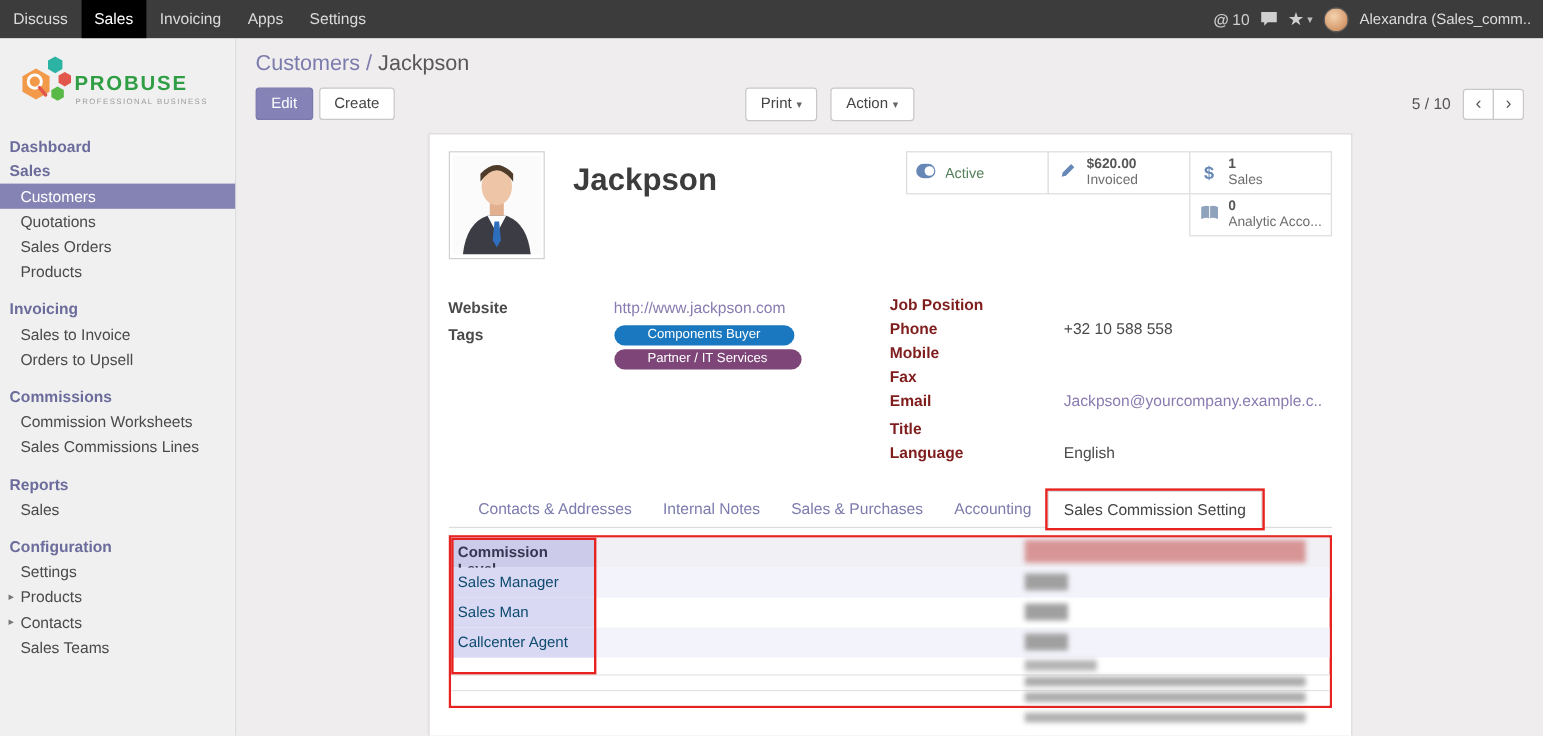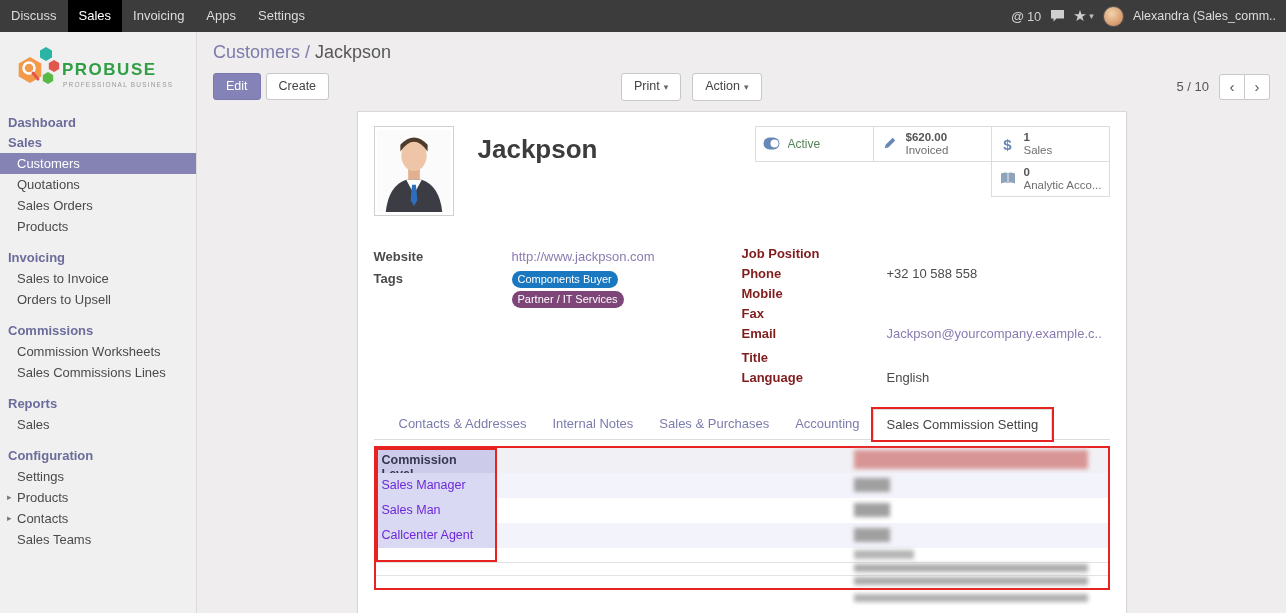--- a/index.html
+++ b/index.html
@@ -66,35 +66,35 @@
   
   .fields { display:flex; margin-top:30px; font-size:13px; }
   .fcol { width:50%; }
   .frow { display:flex; margin-bottom:6px; min-height:16px; }
   .fcol-l .lbl { flex:0 0 138px; font-weight:bold; color:#4b4b4b; }
   .fcol-r .lbl { flex:0 0 145px; font-weight:bold; color:#7f1d1d; }
   .fcol-r .frow { margin-bottom:4px; }
   .val-lines div { line-height:20px; color:#4b4b4b; }
   .linkv { color:#8a7bb0; cursor:pointer; text-decoration:none; }
   .tagcol { display:flex; flex-direction:column; align-items:flex-start; gap:3px; }
-  .tag { display:inline-block; border-radius:10px; color:#fff; font-size:11px; padding:2px 6px; line-height:13px; cursor:pointer; }
+  .tag { display:inline-block; border-radius:10px; color:#fff; font-size:11px; padding:2px 28px; line-height:13px; cursor:pointer; }
 
   
   .tabs { display:flex; border-bottom:1px solid #dcdcdc; margin-top:19px; padding-left:12px; }
   .tab { font-size:13px; color:#7c7bad; padding:7px 13px; cursor:pointer; position:relative; }
   .tab.active { color:#444; background:#fff; border:1px solid #dcdcdc; border-bottom:1px solid #fff; margin-bottom:-1px; outline:2px solid #e62320; z-index:2; }
 
   
   .twrap { margin-top:6px; position:relative; border:2px solid #e62320; background:#fff; }
   .trow { display:flex; height:25px; font-size:12.5px; align-items:stretch; }
   .trow .c1 { flex:0 0 119px; padding:5px 6px 0 6px; }
   .trow.thead { background:#f0f0f5; }
   .trow.thead .c1 { background:#ccccea; color:#373752; font-weight:bold; }
   .trow.alt { background:#f3f3fb; }
-  .trow.data .c1 { background:#d9d9f3; color:#6d28d9; cursor:pointer; }
+  .trow.data .c1 { background:#d9d9f3; color:#0c4a6e; cursor:pointer; }
   .trow.empty { height:14px; }
   .stripe { height:13px; border-top:1px solid #e3e3e3; background:#fff; }
   .colbox { position:absolute; left:0; top:0; width:121px; height:114px; border:2px solid #e62320; pointer-events:none; z-index:3; }
   .redact { position:absolute; pointer-events:none; }
   .r-pink { left:478px; top:2px; width:234px; height:19px; background:#d89595; filter:blur(2px); }
   .r-g { width:36px; height:14px; background:#a0a0a0; filter:blur(2px); left:478px; }
   .r-g.g1 { top:30px; } .r-g.g2 { top:55px; } .r-g.g3 { top:80px; }
   .r-g4 { left:478px; top:102px; width:60px; height:9px; background:#b5b5b5; filter:blur(2px); }
   .r-s { left:478px; width:234px; height:8px; background:#ababab; filter:blur(2px); }
   .r-s.s1 { top:116px; } .r-s.s2 { top:129px; }

